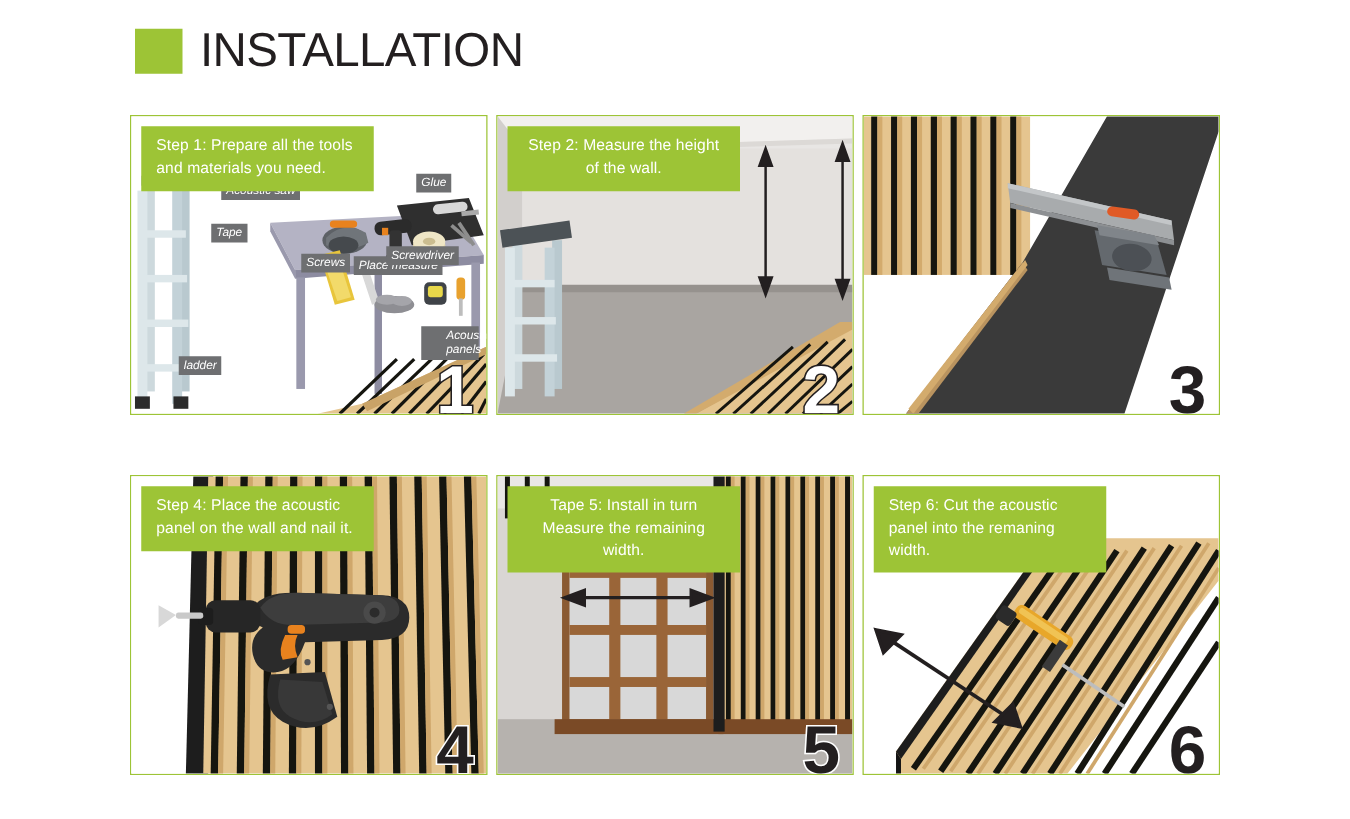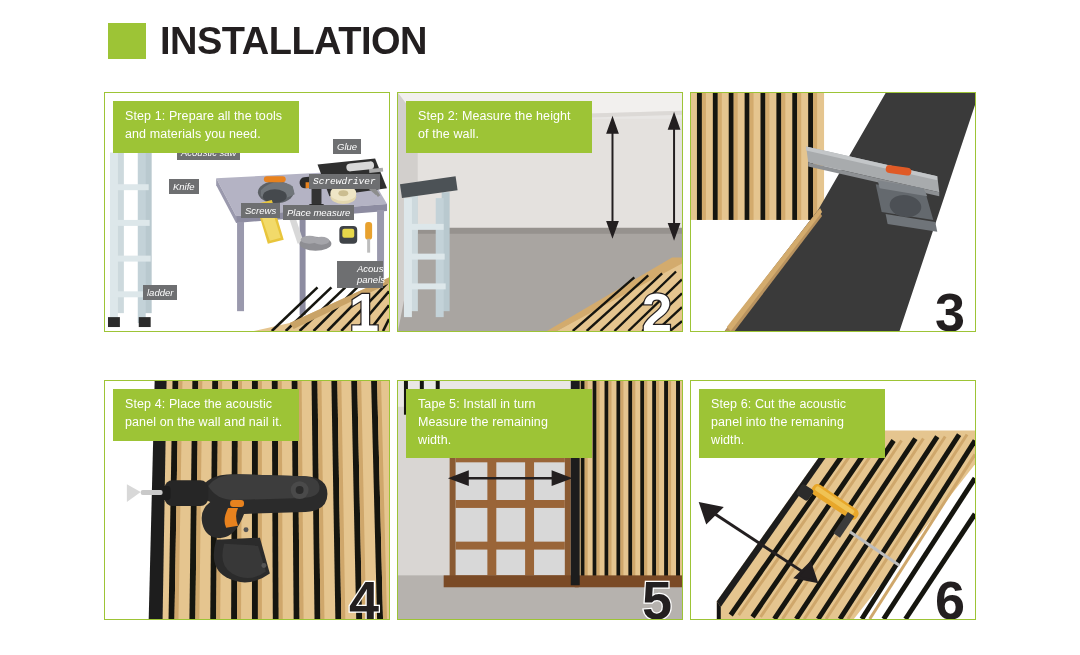--- a/index.html
+++ b/index.html
@@ -11,34 +11,34 @@
     position:relative;
   }
 
   
   .title-bar{
     position:absolute; left:108px; top:22px;
     display:flex; align-items:center; gap:14px;
   }
   .title-square{ width:38px; height:36px; background:#9dc436; }
   .title-text{
-    font-size:38px; font-weight:bold; letter-spacing:-0.5px;
+    font-size:38px; font-weight:normal; letter-spacing:-0.5px;
     color:#231f20; line-height:1;
     font-family:"Liberation Sans", sans-serif;
   }
 
   
   .grid{ position:absolute; left:104px; top:92px; width:872px; height:528px; }
   .panel{
     position:absolute; width:286px; height:240px;
     border:1.5px solid #9dc436; background:#ffffff;
     overflow:hidden;
   }
   .r1{ top:0; } .r2{ top:288px; }
-  .c1{ left:0; } .c2{ left:293px; } .c3{ left:586px; }
+  .c1{ left:0; } .c2{ left:293px;text-align:center; } .c3{ left:586px; }
 
   
   .step-label{
     position:absolute; left:8px; top:8px;
     background:#9dc436; color:#ffffff;
     padding:7px 12px 9px 12px;
     font-size:12.5px; line-height:1.42;
     letter-spacing:0.1px;
     z-index:40; max-width:186px;
     font-family:"Liberation Sans", sans-serif;
@@ -172,24 +172,24 @@
           <line x1="266" y1="240" x2="286" y2="214"></line>
           <line x1="280" y1="240" x2="286" y2="228"></line>
         </g>
         <polygon points="186,232 286,186 286,192 190,238" fill="#c9a367"></polygon>
       </g>
     </svg>
 
     <div class="step-label">Step 1: Prepare all the tools and materials you need.</div>
 
     <div class="tag" style="left:72px; top:52px;">Acoustic saw</div>
-    <div class="tag" style="left:64px; top:86px;">Knife</div>
+    <div class="tag" style="left:64px; top:86px;">Tape</div>
     <div class="tag" style="left:136px;top:110px;">Screws</div>
     <div class="tag" style="left:178px;top:112px;">Place measure</div>
-    <div class="tag" style="left:204px;top:81px;font-family:Liberation Mono, monospace;">Screwdriver</div>
+    <div class="tag" style="left:204px;top:104px;">Screwdriver</div>
     <div class="tag" style="left:228px;top:46px;">Glue</div>
     <div class="tag" style="left:38px; top:192px;">ladder</div>
     <div class="tag two" style="left:232px;top:168px;">Acoustic panels</div>
 
     <div class="numeral num-light">1</div>
   </div>
 
   <div class="panel r1 c2">
     <svg class="scene" viewBox="0 0 286 240" preserveAspectRatio="none">
       <rect x="0" y="0" width="286" height="240" fill="#e8e6e4"></rect>

